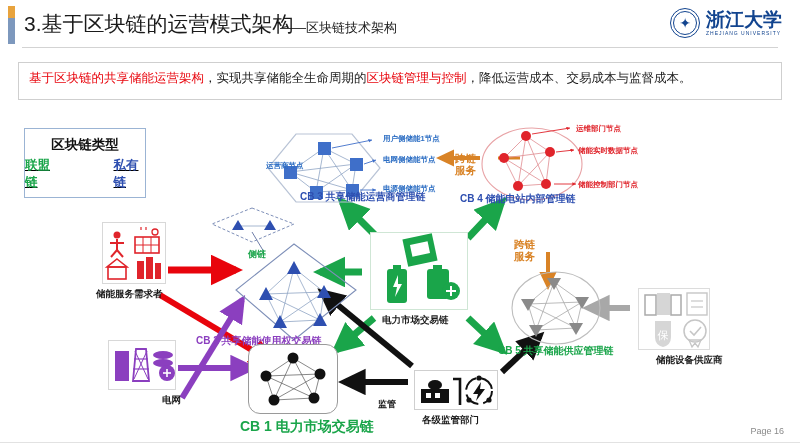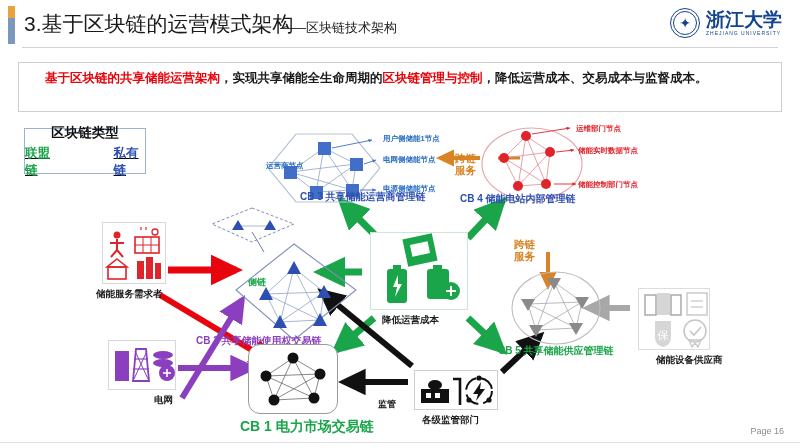--- a/index.html
+++ b/index.html
@@ -46,30 +46,30 @@
     content: ""; position: absolute; width: 22px; height: 22px;
     border-radius: 50%; border: 1px solid #12448f;
   }
   .zju-seal span { color: #12448f; font-size: 14px; line-height: 1; }
   .zju-name { color: #12448f; font-size: 19px; font-weight: bold; line-height: 1.05;
               font-family: "Liberation Serif", "DejaVu Serif", serif; }
   .zju-en { color: #12448f; font-size: 5px; letter-spacing: 1px; }
 
   
   .callout {
-    position: absolute; left: 18px; top: 62px; width: 764px; height: 50px;
+    position: absolute; left: 18px; top: 62px; width: 764px; height: 38px;
     border: 1px solid #cfcfcf; background: #fff;
-    padding: 6px 26px;
-    font-size: 12.5px; font-weight: bold; color: #1a1a1a; line-height: 1.55;
+    padding: 6px 10px;
+    font-size: 12.5px; font-weight: normal; color: #1a1a1a; line-height: 1.55;
   }
   .red { color: #e8040c; }
 
   
   .legend {
-    position: absolute; left: 24px; top: 128px; width: 122px; height: 46px;
+    position: absolute; left: 24px; top: 128px; width: 122px; height: 70px;
     border: 1.2px solid #9bb4d4; background: #fff;
     display: flex; flex-direction: column; align-items: center;
     justify-content: center; gap: 3px;
   }
   .legend-title { font-size: 13.5px; font-weight: bold; color: #111; }
   .legend-row { display: flex; gap: 10px; align-items: baseline; text-decoration: underline; }
   .lg-green { color: #1aa54a; font-size: 12.5px; font-weight: bold; }
   .lg-blue  { color: #2e4fb0; font-size: 12.5px; font-weight: bold; margin-left: 47px; }
 
   
@@ -267,21 +267,21 @@
   <div class="tiny-red" style="left:578px; top:146px;">储能实时数据节点</div>
   <div class="tiny-red" style="left:578px; top:180px;">储能控制部门节点</div>
   <div class="cap cap-blue" style="left:460px; top:192px; font-size:10px;text-align:right;">CB 4 储能电站内部管理链</div>
 
   <svg width="90" height="45" style="left:208px; top:206px;">
     <polygon points="44,2 86,18 44,36 4,18" fill="none" stroke="#7e8fb8" stroke-width="1" stroke-dasharray="3,2"></polygon>
     <line x1="30" y1="20" x2="62" y2="20" stroke="#8fa4c4" stroke-width="0.8"></line>
     <polygon points="30,14 36,24 24,24" fill="#2e4fb0"></polygon>
     <polygon points="62,14 68,24 56,24" fill="#2e4fb0"></polygon>
   </svg>
-  <div class="sidechain-lbl" style="left:248px; top:248px;margin-top:28px;">侧链</div>
+  <div class="sidechain-lbl" style="left:248px; top:248px;">侧链</div>
 
   <svg width="130" height="105" style="left:232px; top:240px;">
     <polygon points="62,4 124,50 62,100 4,50" fill="none" stroke="#7e8fb8" stroke-width="1.1"></polygon>
     <g stroke="#8fa4c4" stroke-width="0.8">
       <line x1="62" y1="28" x2="34" y2="54"></line>
         <line x1="62" y1="28" x2="92" y2="52"></line>
       <line x1="62" y1="28" x2="48" y2="82"></line>
         <line x1="62" y1="28" x2="88" y2="80"></line>
       <line x1="34" y1="54" x2="92" y2="52"></line>
         <line x1="34" y1="54" x2="48" y2="82"></line>
@@ -388,37 +388,37 @@
       <line x1="24" y1="28" x2="40" y2="28" stroke="#8b3fbf" stroke-width="1.2"></line>
       <line x1="26" y1="10" x2="39" y2="38" stroke="#8b3fbf" stroke-width="1"></line>
       <line x1="38" y1="10" x2="25" y2="38" stroke="#8b3fbf" stroke-width="1"></line>
       <ellipse cx="54" cy="14" rx="10" ry="4" fill="#8b3fbf"></ellipse>
       <ellipse cx="54" cy="22" rx="10" ry="4" fill="#8b3fbf"></ellipse>
       <circle cx="58" cy="32" r="8" fill="#8b3fbf"></circle>
       <line x1="54" y1="32" x2="62" y2="32" stroke="#fff" stroke-width="1.6"></line>
       <line x1="58" y1="28" x2="58" y2="36" stroke="#fff" stroke-width="1.6"></line>
     </svg>
   </div>
-  <div class="cap cap-dark" style="left:118px; top:394px;padding-left:36px;">电网</div>
+  <div class="cap cap-dark" style="left:126px; top:394px;padding-left:36px;">电网</div>
 
   <div class="node-box" style="left:370px; top:232px; width:98px; height:78px; border:1px solid #cfe6d5;">
     <svg width="98" height="78">
       <rect x="34" y="3" width="30" height="28" fill="#1aa54a" transform="rotate(-12 49 17)"></rect>
       <rect x="40" y="10" width="18" height="12" fill="#fff" transform="rotate(-12 49 16)"></rect>
       <rect x="16" y="36" width="20" height="34" rx="3" fill="#1aa54a"></rect>
       <rect x="22" y="32" width="8" height="4" fill="#1aa54a"></rect>
       <polygon points="27,42 22,54 26,54 24,64 31,51 27,51" fill="#fff"></polygon>
       <rect x="56" y="36" width="22" height="30" rx="3" fill="#1aa54a"></rect>
       <rect x="62" y="32" width="9" height="4" fill="#1aa54a"></rect>
       <circle cx="80" cy="58" r="9" fill="#1aa54a"></circle>
       <line x1="75" y1="58" x2="85" y2="58" stroke="#fff" stroke-width="2"></line>
       <line x1="80" y1="53" x2="80" y2="63" stroke="#fff" stroke-width="2"></line>
     </svg>
   </div>
-  <div class="cap cap-dark" style="left:382px; top:314px;">降低运营成本</div>
+  <div class="cap cap-dark" style="left:382px; top:314px;">电力市场交易链</div>
 
   <div class="node-box" style="left:638px; top:288px; width:72px; height:62px; border:1px solid #dcdcdc;">
     <svg width="72" height="62">
       <rect x="6" y="6" width="11" height="20" fill="none" stroke="#aaa" stroke-width="1.5"></rect>
       <rect x="18" y="4" width="13" height="22" fill="#d6d6d6"></rect>
       <rect x="32" y="6" width="10" height="20" fill="none" stroke="#aaa" stroke-width="1.5"></rect>
       <rect x="48" y="4" width="20" height="22" fill="none" stroke="#c6c6c6" stroke-width="1.4"></rect>
       <line x1="52" y1="12" x2="64" y2="12" stroke="#c6c6c6" stroke-width="1.2"></line>
       <line x1="52" y1="18" x2="64" y2="18" stroke="#c6c6c6" stroke-width="1.2"></line>
       <path d="M16,32 L16,48 Q16,56 24,58 Q32,56 32,48 L32,32 Z" fill="#d6d6d6"></path>

